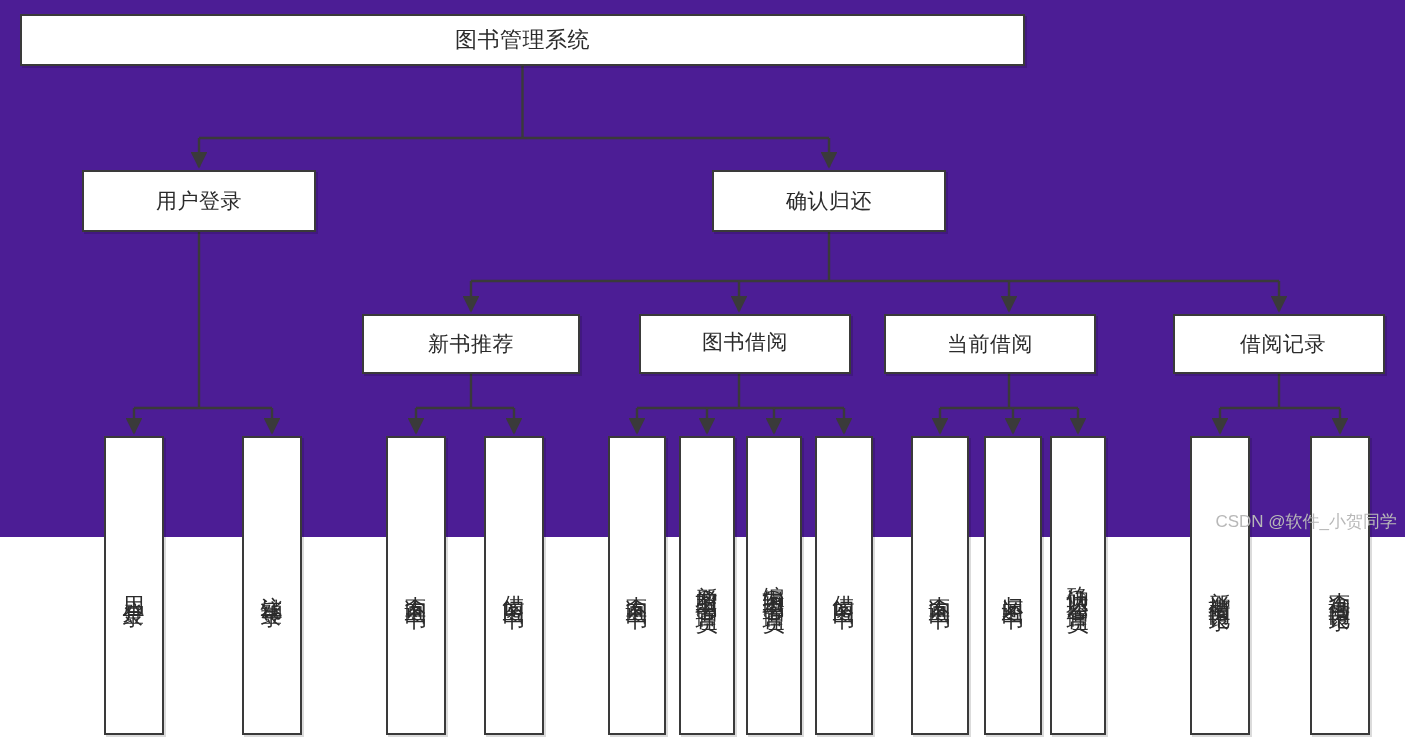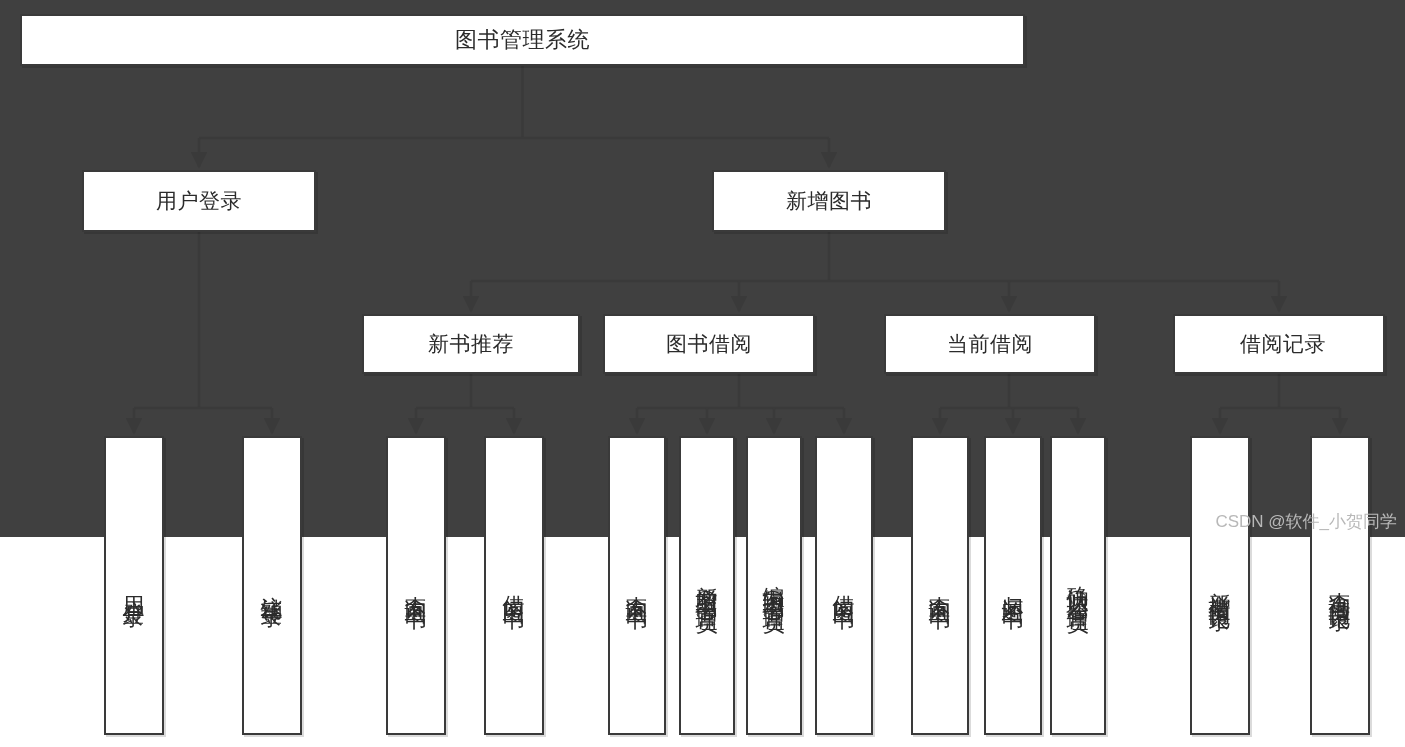--- a/index.html
+++ b/index.html
@@ -2,21 +2,21 @@
 <html><head>
 <meta charset="utf-8">
 <title>图书管理系统 功能结构图</title>
 <style>
   html,body{margin:0;padding:0;background:#ffffff;}
   body{
     font-family:"Liberation Sans","DejaVu Sans",sans-serif;
     width:1405px;height:747px;
     overflow:hidden;position:relative;
   }
-  #stage{position:relative;width:1405px;height:537px;background:#404040;}
+  #stage{position:relative;width:1405px;height:537px;background:#4c1d95;}
   #wires{position:absolute;left:0;top:0;width:1405px;height:747px;}
 
   .node{
     position:absolute;
     box-sizing:border-box;
     background:#ffffff;
     border:2px solid #3a3a3a;
     box-shadow:2px 2px 0 0 rgba(0,0,0,0.14);
     display:flex;
     align-items:center;
@@ -105,26 +105,26 @@
   </svg>
 
   <div id="nodes-layer">
       <div class="node h root" style="left: 20px; top: 14px; width: 1005px; height: 52px;">
         <span class="lbl">图书管理系统</span>
       </div>
       <div class="node h" style="left: 82px; top: 170px; width: 234px; height: 62px;">
         <span class="lbl">用户登录</span>
       </div>
       <div class="node h" style="left: 712px; top: 170px; width: 234px; height: 62px;">
-        <span class="lbl">新增图书</span>
+        <span class="lbl">确认归还</span>
       </div>
       <div class="node h" style="left: 362px; top: 314px; width: 218px; height: 60px;">
         <span class="lbl">新书推荐</span>
       </div>
-      <div class="node h" style="left: 603px; top: 314px; width: 212px; height: 60px;">
+      <div class="node h" style="left: 639px; top: 314px; width: 212px; height: 60px; font-family: Liberation Mono, monospace;">
         <span class="lbl">图书借阅</span>
       </div>
       <div class="node h" style="left: 856px; top: 314px; width: 212px; height: 60px; margin-left: 28px;">
         <span class="lbl">当前借阅</span>
       </div>
       <div class="node h" style="left: 1173px; top: 314px; width: 212px; height: 60px; padding-left: 8px;">
         <span class="lbl">借阅记录</span>
       </div>
       <div class="node v" style="left: 104px; top: 436px; width: 60px; height: 299px;">
         <span class="lbl">用户登录</span>

